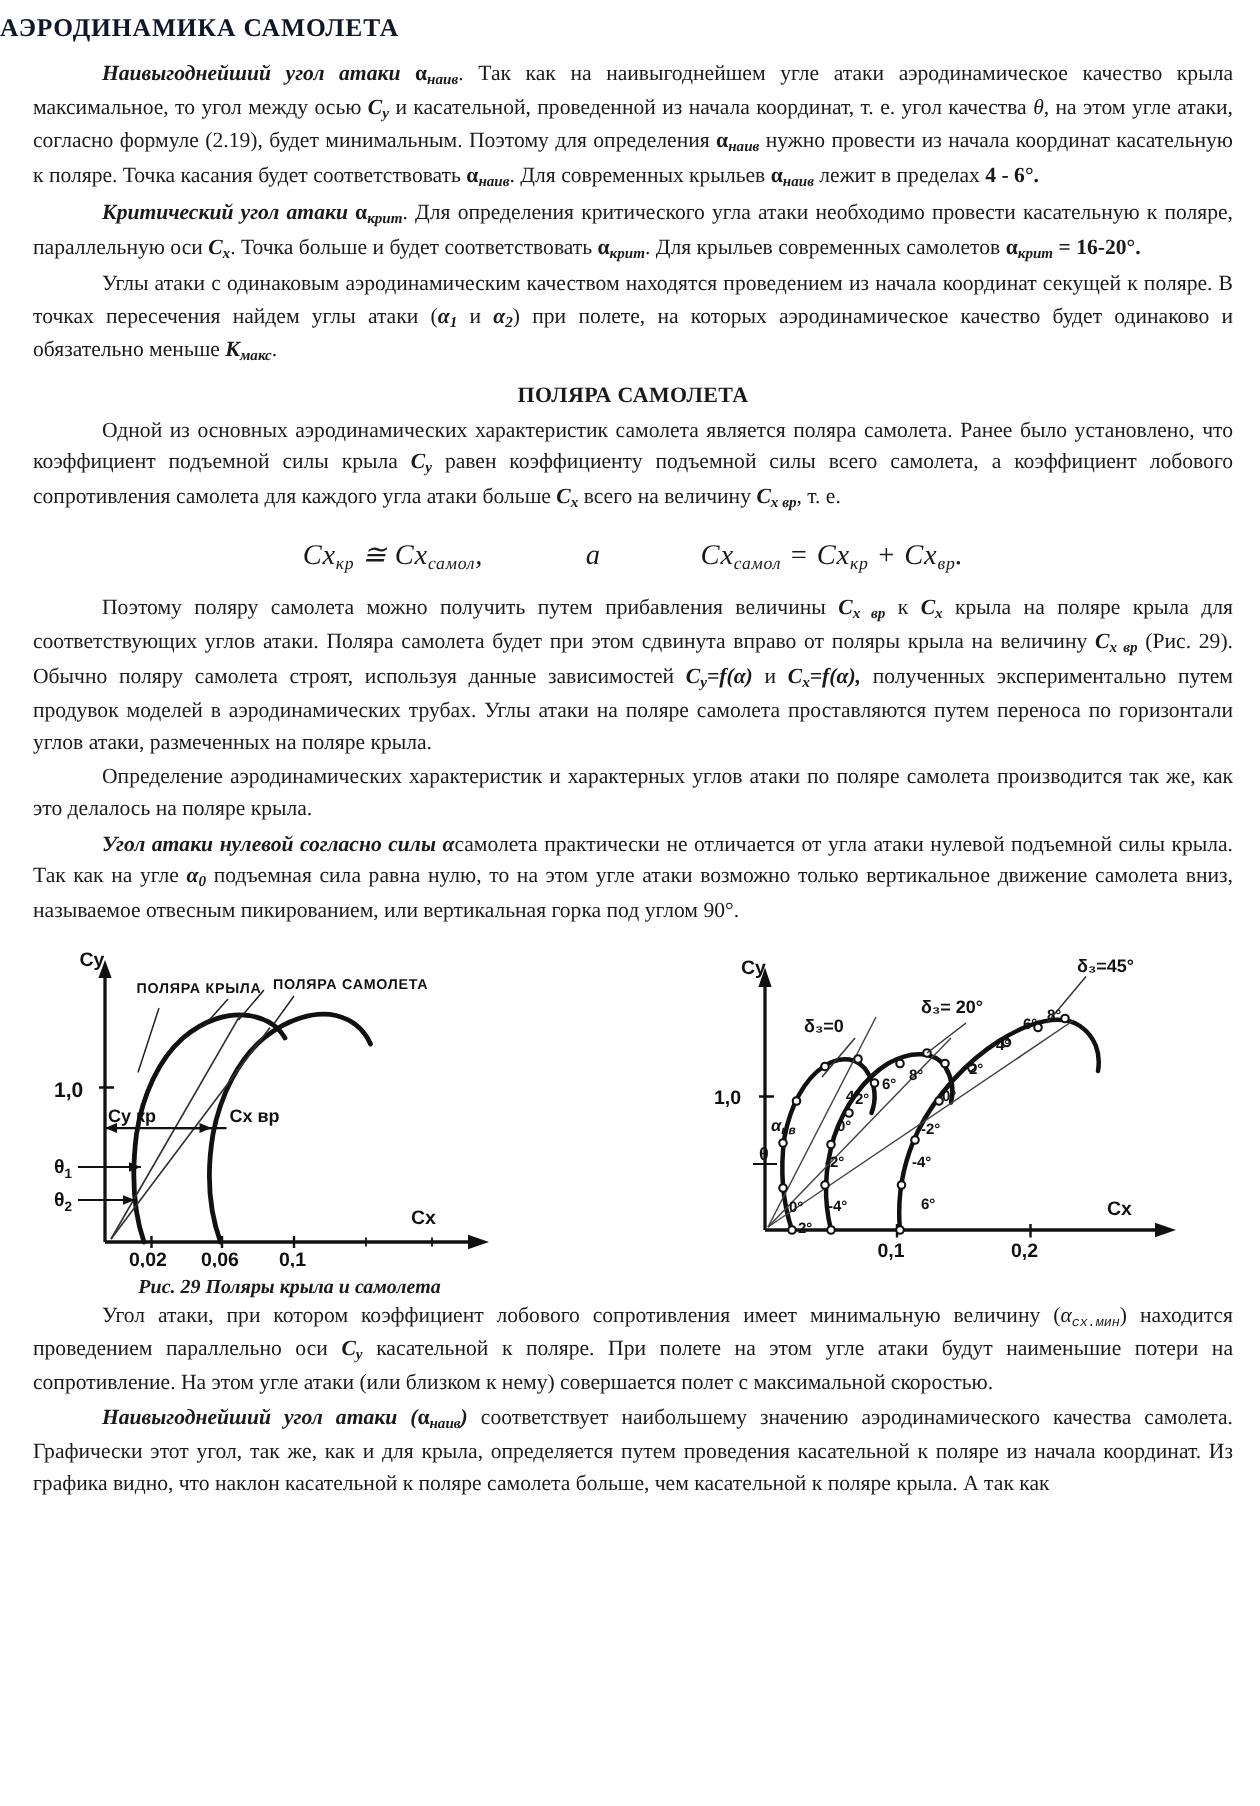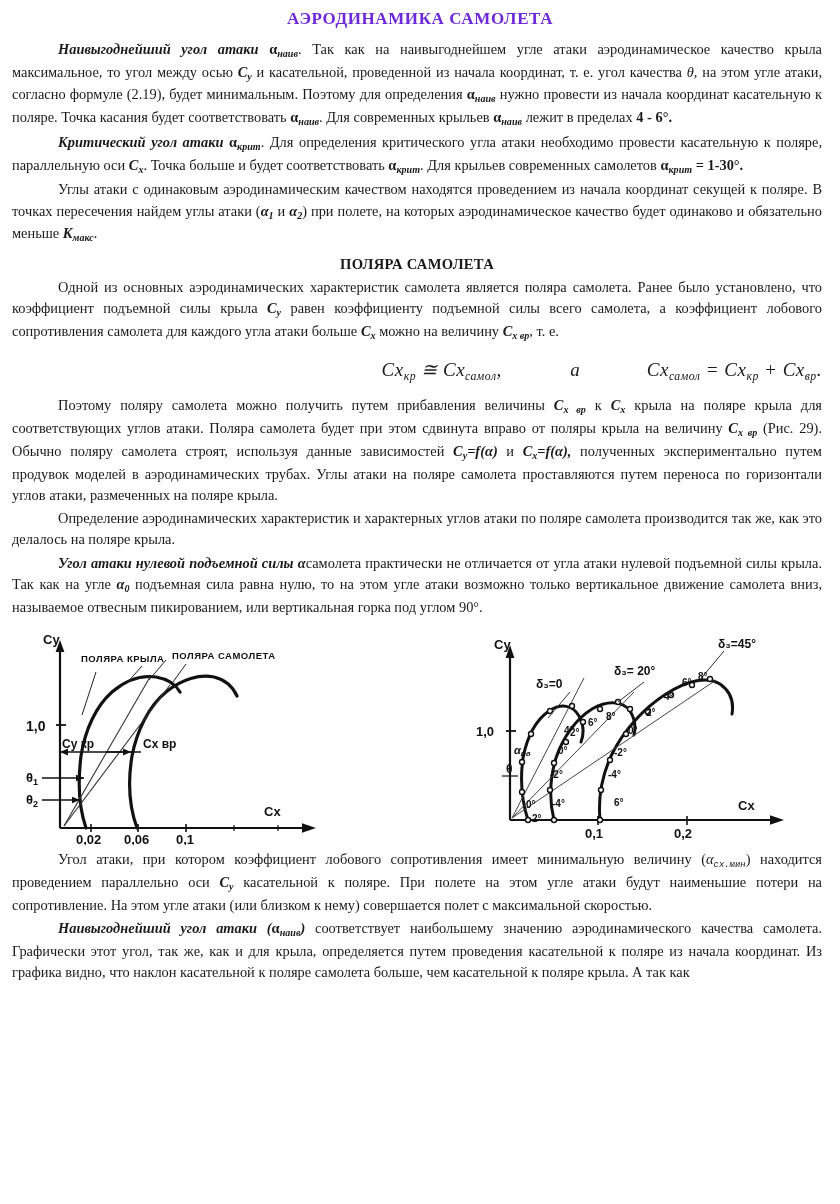--- a/index.html
+++ b/index.html
@@ -16,30 +16,30 @@
     overflow: hidden;
   }
   .page {
     width: 840px;
     height: 1204px;
     position: relative;
     padding: 0;
     box-sizing: border-box;
   }
   .doc-title {
-    text-align: center;
-    color: #6d28d9;
+    text-align: left;
+    color: #0f172a;
     font-weight: bold;
     font-size: 17px;
     letter-spacing: 0.6px;
     margin: 9px 0 10px 0;
     font-family: "Liberation Serif", serif;
   }
   .body-col {
-    padding: 0 18px 0 12px;
+    padding: 0 18px 0 22px;
   }
   p.para {
     margin: 0 0 2px 0;
     text-align: justify;
     font-size: 14.4px;
     line-height: 1.48;
     text-indent: 46px;
     font-family: "Liberation Serif", serif;
   }
   .bi { font-weight: bold; font-style: italic; }
@@ -56,21 +56,21 @@
     vertical-align: -0.28em;
   }
   .section-head {
     text-align: center;
     font-weight: bold;
     font-size: 14.6px;
     margin: 10px 0 4px 0;
     letter-spacing: 0.3px;
   }
   .formula-line {
-    text-align: right;
+    text-align: center;
     font-family: "Liberation Serif", serif;
     font-style: italic;
     font-size: 19px;
     margin: 14px 0 12px 0;
     letter-spacing: 0.5px;
   }
   .formula-line .gap { display: inline-block; width: 58px; }
   .formula-line .gap2 { display: inline-block; width: 56px; }
   .fsub {
     font-size: 0.62em;
@@ -127,38 +127,38 @@
       <span>лежит в пределах</span>
       <span class="b">4 - 6°.</span>
     </p>
 
     <p class="para">
       <span class="bi">Критический угол атаки</span>
       <span class="b"><span>α</span><span class="sub">крит</span></span><span>. Для определения критического угла атаки необходимо провести касательную к поляре, параллельную оси</span>
       <span class="bi"><span>C</span><span class="sub-plain">х</span></span><span>. Точка больше и будет соответствовать</span>
       <span class="b"><span>α</span><span class="sub">крит</span></span><span>. Для крыльев современных самолетов</span>
       <span class="b"><span>α</span><span class="sub">крит</span></span>
-      <span class="b">= 1-30°.</span>
+      <span class="b">= 16-20°.</span>
     </p>
 
     <p class="para">
       <span>Углы атаки с одинаковым аэродинамическим качеством находятся проведением из начала координат секущей к поляре. В точках пересечения найдем углы атаки (</span><span class="b i"><span>α</span><span class="sub">1</span></span>
       <span>и</span>
       <span class="b i"><span>α</span><span class="sub">2</span></span><span>) при полете, на которых аэродинамическое качество будет одинаково и обязательно меньше</span>
       <span class="bi"><span>К</span><span class="sub">макс</span></span><span>.</span>
     </p>
 
     <div class="section-head">ПОЛЯРА САМОЛЕТА</div>
 
     <p class="para">
       <span>Одной из основных аэродинамических характеристик самолета является поляра самолета. Ранее было установлено, что коэффициент подъемной силы крыла</span>
       <span class="bi"><span>C</span><span class="sub-plain">у</span></span>
       <span>равен коэффициенту подъемной силы всего самолета, а коэффициент лобового сопротивления самолета для каждого угла атаки больше</span>
       <span class="bi"><span>C</span><span class="sub-plain">х</span></span>
-      <span>можно на величину</span>
+      <span>всего на величину</span>
       <span class="bi"><span>C</span><span class="sub-plain">х вр</span></span><span>, т. е.</span>
     </p>
 
     <div class="formula-line">
       <span><span>Cx</span><span class="fsub">кр</span></span>
       <span>≅</span>
       <span><span>Cx</span><span class="fsub">самол</span></span><span>,</span>
       <span class="gap"></span>
       <span>а</span>
       <span class="gap2"></span>
@@ -179,21 +179,21 @@
       <span>(Рис. 29). Обычно поляру самолета строят, используя данные зависимостей</span>
       <span class="bi"><span>C</span><span class="sub-plain">у</span><span>=f(</span><span>α</span><span>)</span></span>
       <span>и</span>
       <span class="bi"><span>C</span><span class="sub-plain">х</span><span>=f(</span><span>α</span><span>),</span></span>
       <span>полученных экспериментально путем продувок моделей в аэродинамических трубах. Углы атаки на поляре самолета проставляются путем переноса по горизонтали углов атаки, размеченных на поляре крыла.</span>
     </p>
 
     <p class="para">Определение аэродинамических характеристик и характерных углов атаки по поляре самолета производится так же, как это делалось на поляре крыла.</p>
 
     <p class="para">
-      <span class="bi">Угол атаки нулевой подъемной силы</span>
+      <span class="bi">Угол атаки нулевой согласно силы</span>
       <span class="b i">α</span><span>самолета практически не отличается от угла атаки нулевой подъемной силы крыла. Так как на угле</span>
       <span class="b i"><span>α</span><span class="sub">0</span></span>
       <span>подъемная сила равна нулю, то на этом угле атаки возможно только вертикальное движение самолета вниз, называемое отвесным пикированием, или вертикальная горка под углом 90°.</span>
     </p>
 
     <div class="figs">
 
       <div class="fig-block">
         <svg width="330" height="215" viewBox="0 0 330 215">
 
@@ -246,20 +246,21 @@
           <text x="8" y="174" class="gl-text" font-size="13" fill="#111">θ<tspan font-size="9" dy="3">2</tspan></text>
 
           <line x1="78" y1="42" x2="64" y2="85" stroke="#222" stroke-width="1"></line>
           <line x1="124" y1="36" x2="108" y2="54" stroke="#222" stroke-width="1"></line>
           <line x1="148" y1="30" x2="131" y2="50" stroke="#222" stroke-width="1"></line>
           <line x1="168" y1="34" x2="155" y2="52" stroke="#222" stroke-width="1"></line>
 
           <text x="63" y="32" class="gl-text" font-size="9.5" letter-spacing="0.5" fill="#111">ПОЛЯРА КРЫЛА</text>
           <text x="154" y="29" class="gl-text" font-size="9.5" letter-spacing="0.5" fill="#111">ПОЛЯРА САМОЛЕТА</text>
         </svg>
+        <div class="fig-caption">Рис. 29 Поляры крыла и самолета</div>
       </div>
 
       <div class="fig-block">
         <svg width="350" height="215" viewBox="0 0 350 215">
 
           <line x1="44" y1="190" x2="44" y2="24" stroke="#111" stroke-width="2.2"></line>
           <polygon points="44,15 39.6,28 48.4,28" fill="#111"></polygon>
 
           <line x1="44" y1="190" x2="308" y2="190" stroke="#111" stroke-width="2.2"></line>
           <polygon points="318,190 304,185.2 304,194.8" fill="#111"></polygon>

